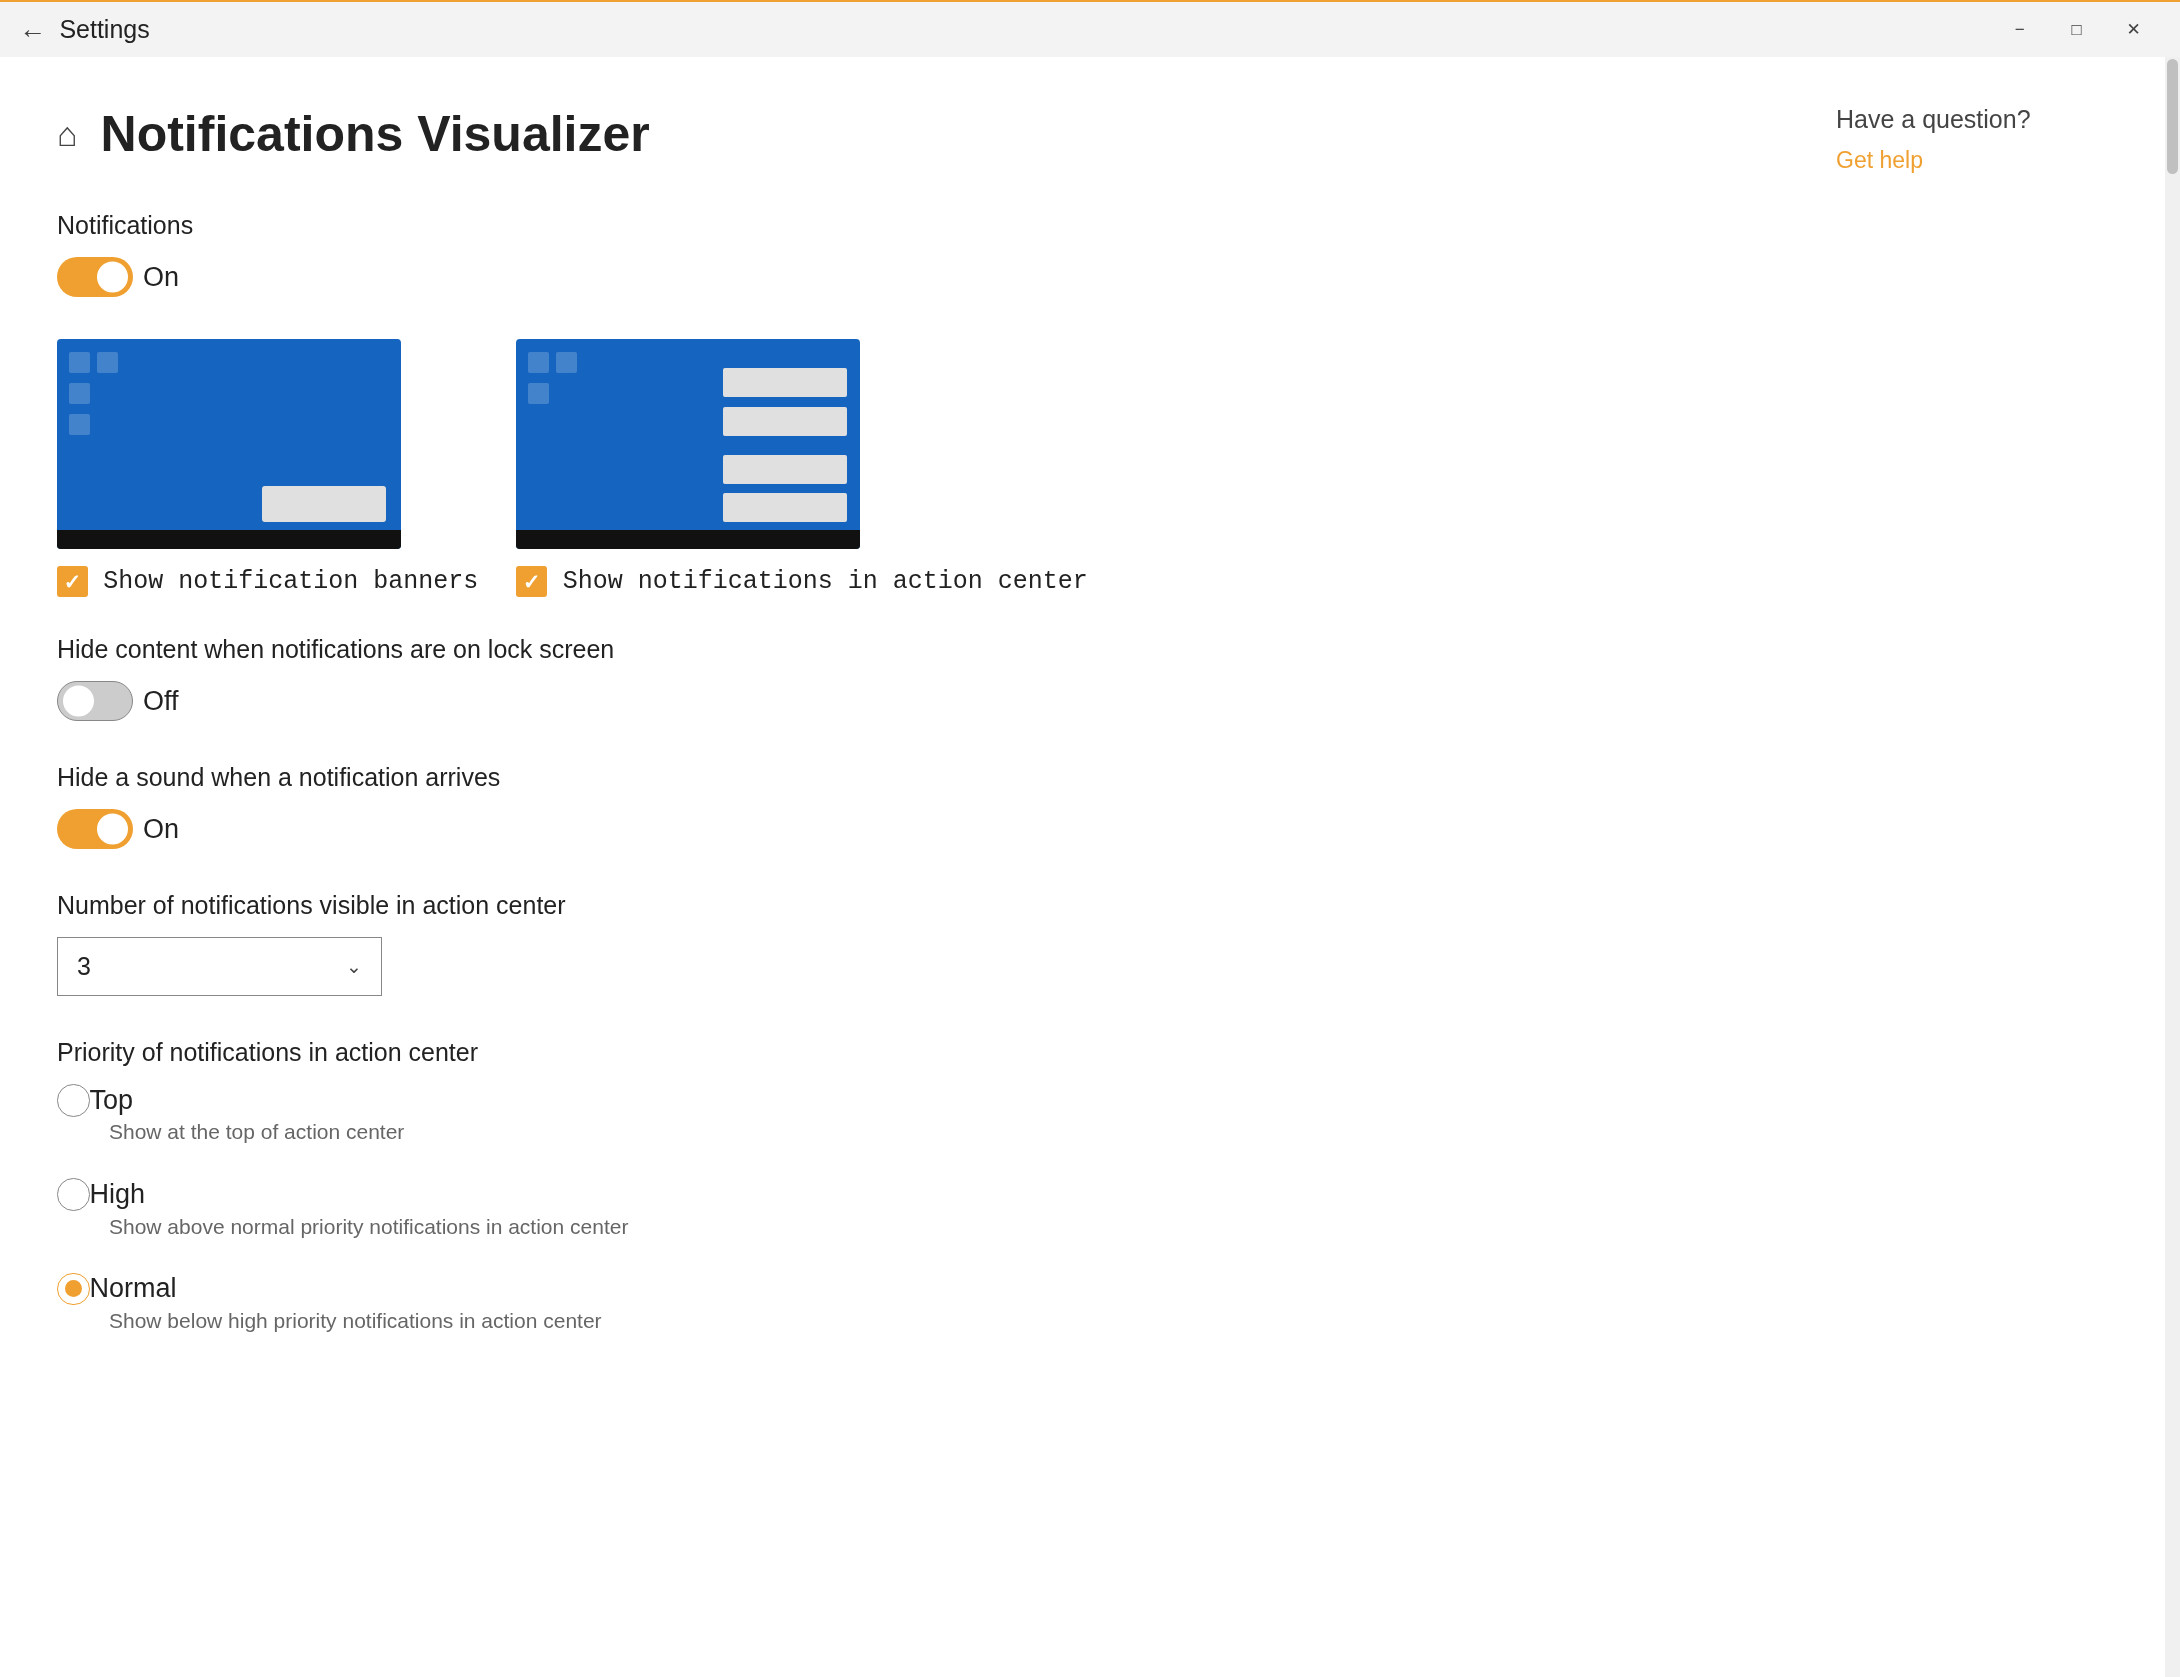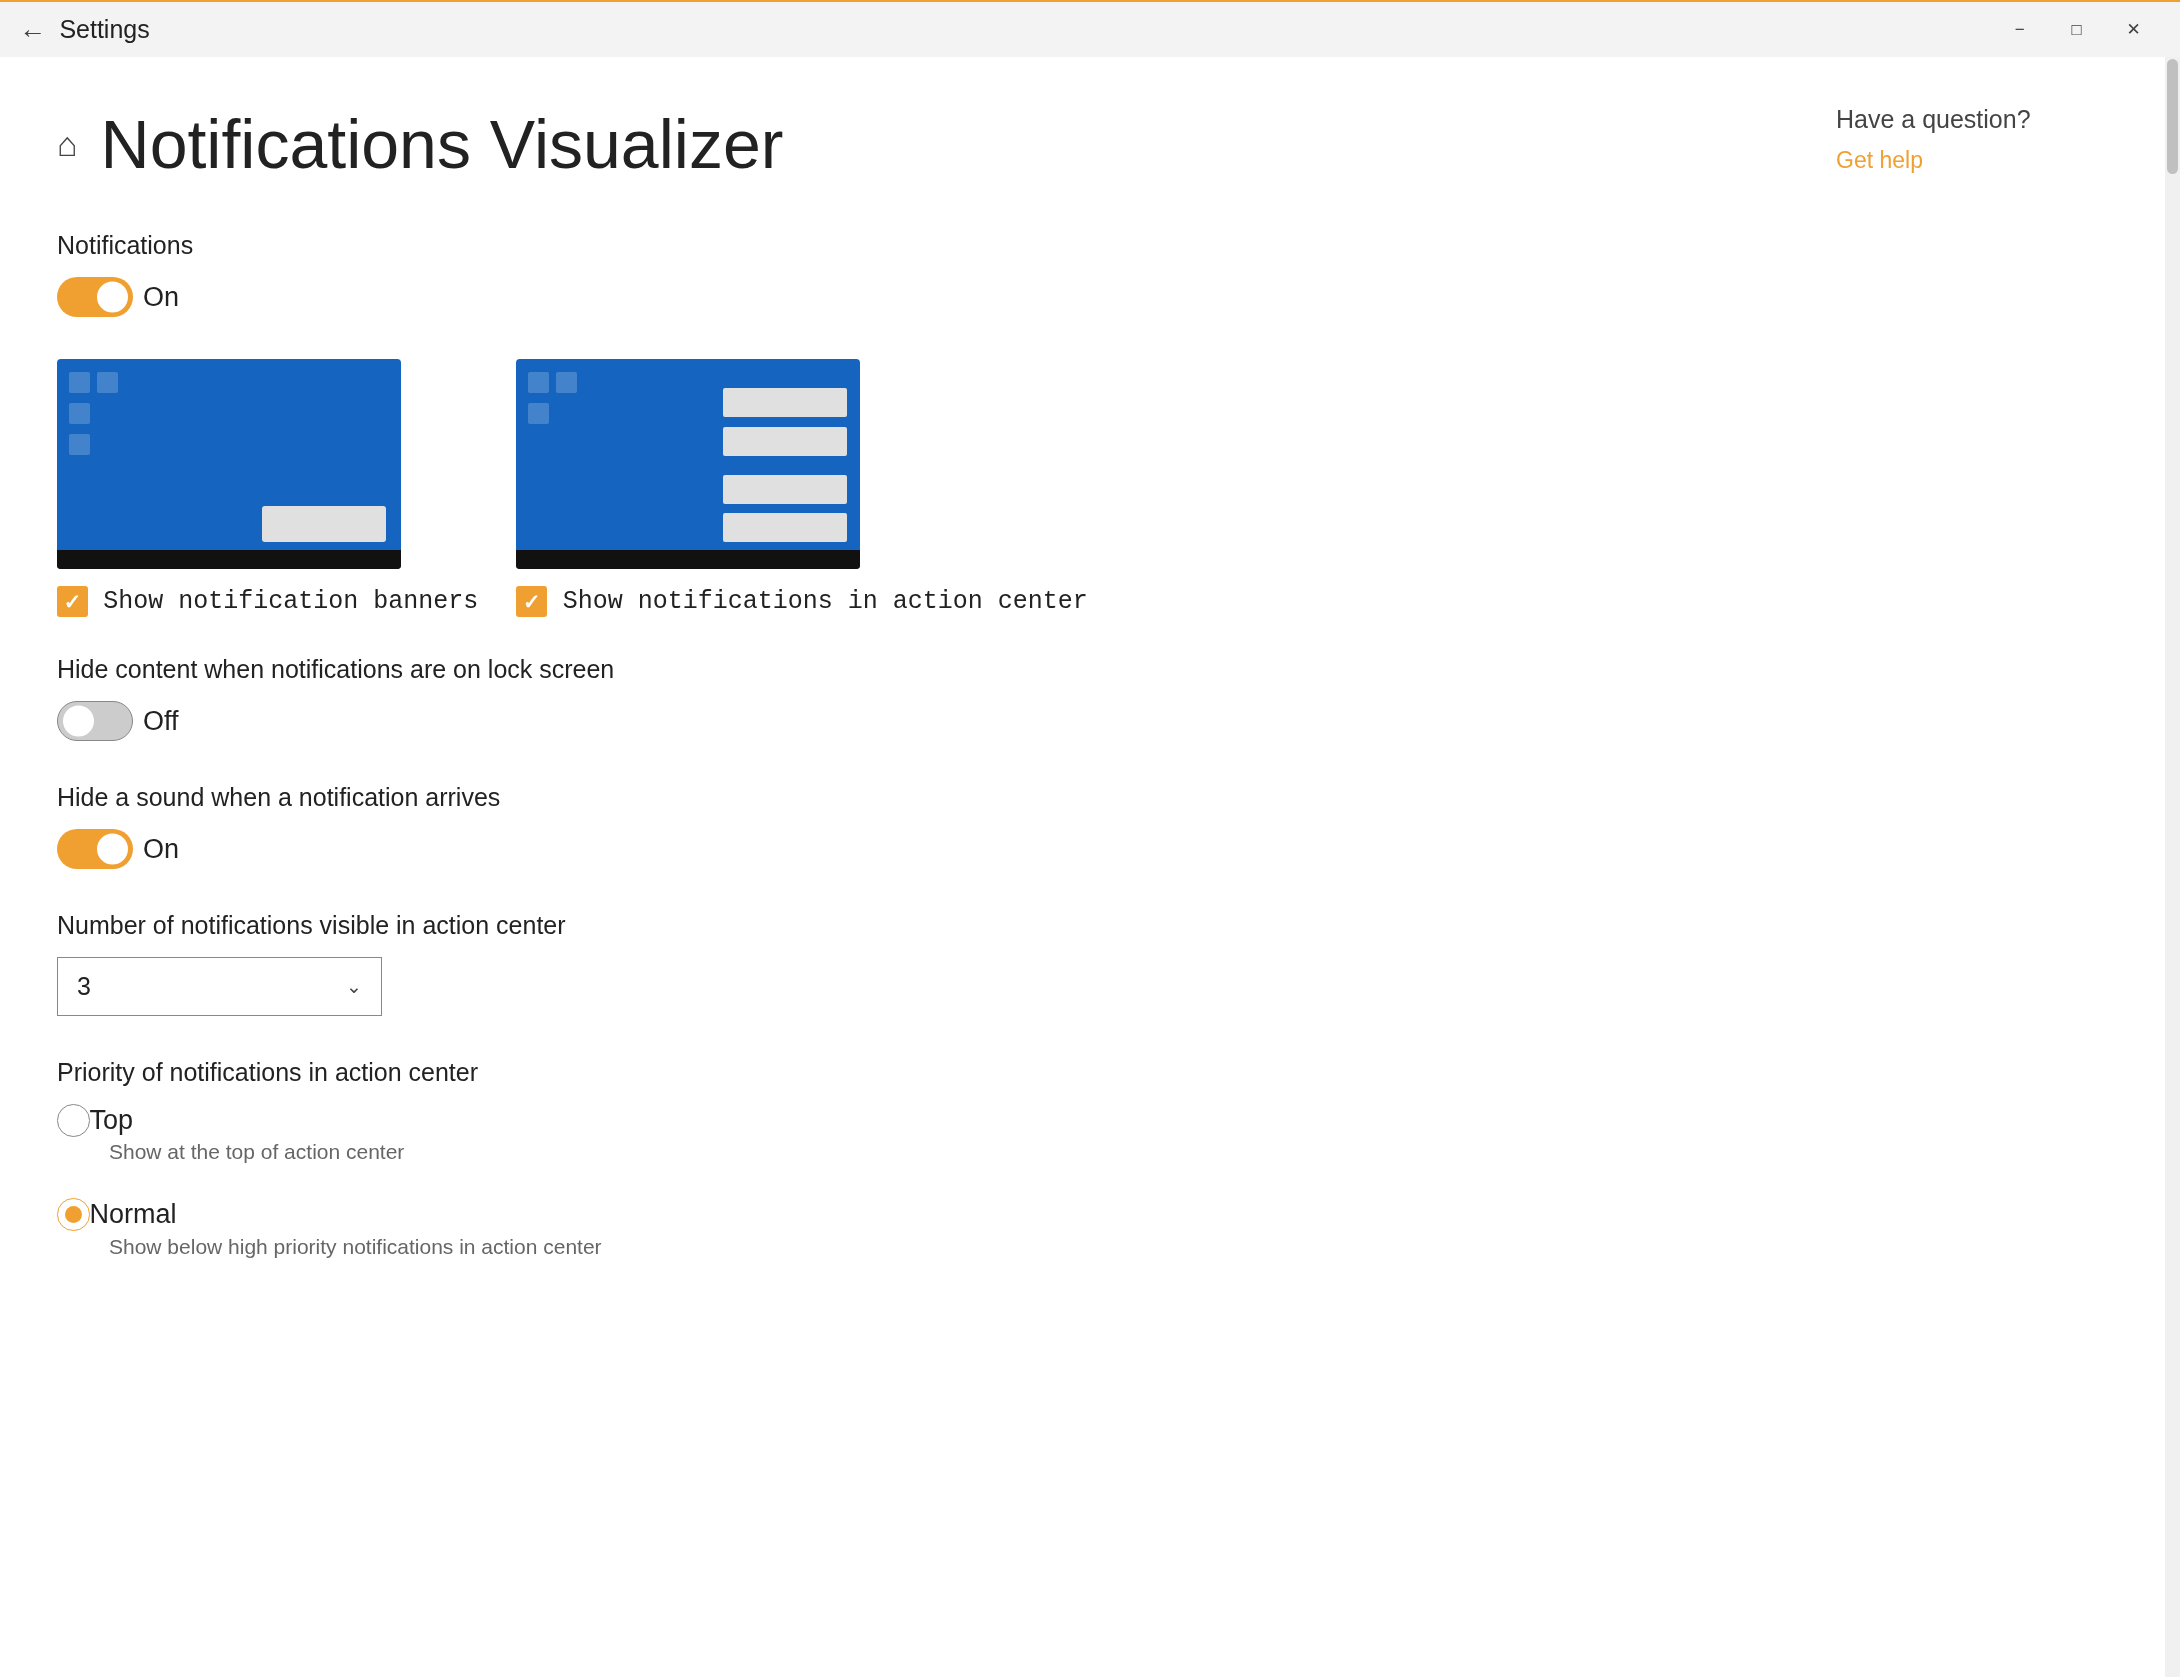--- a/index.html
+++ b/index.html
@@ -87,22 +87,22 @@
       display: flex;
       align-items: center;
       gap: 23px;
       margin-bottom: 48px;
     }
     .home-icon {
       font-size: 34px;
       color: #444;
     }
     .page-title {
-      font-size: 68px;
-      font-weight: 400;
+      font-size: 50px;
+      font-weight: 700;
       color: #222;
     }
 
     
     .right-panel {
       width: 382px;
       padding: 48px 38px;
       background: #fff;
     }
     .help-title {
@@ -473,20 +473,27 @@
       <div class="radio-group">
 
         <div class="radio-item">
           <div class="radio-row">
             <div class="radio-outer"></div>
             <span class="radio-label">Top</span>
           </div>
           <span class="radio-desc">Show at the top of action center</span>
         </div>
 
+        <div class="radio-item">
+          <div class="radio-row">
+            <div class="radio-outer"></div>
+            <span class="radio-label">High</span>
+          </div>
+          <span class="radio-desc">Show above normal priority notifications in action center</span>
+        </div>
 
         <div class="radio-item">
           <div class="radio-row">
             <div class="radio-outer selected">
               <div class="radio-inner"></div>
             </div>
             <span class="radio-label">Normal</span>
           </div>
           <span class="radio-desc">Show below high priority notifications in action center</span>
         </div>

